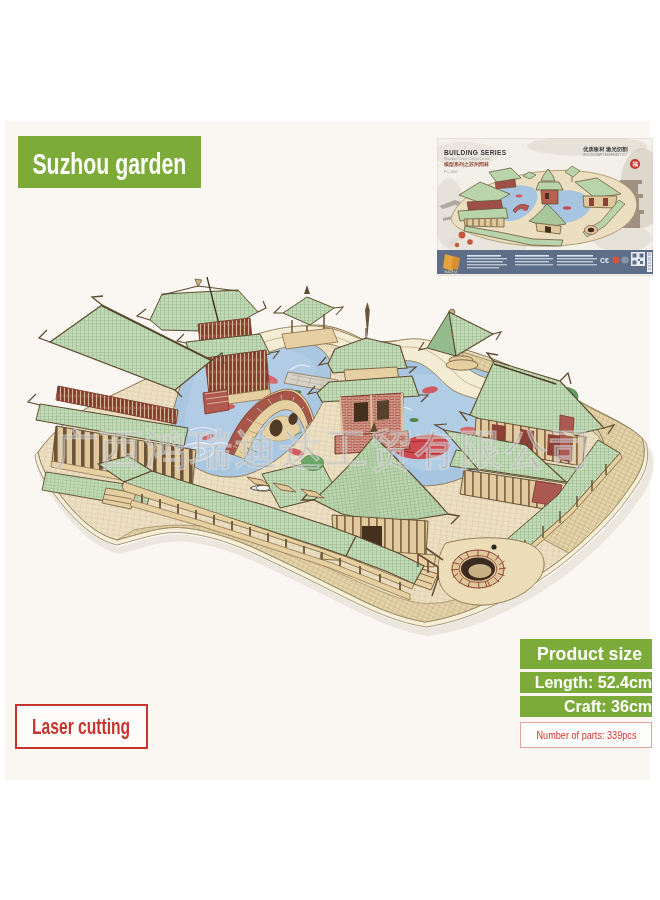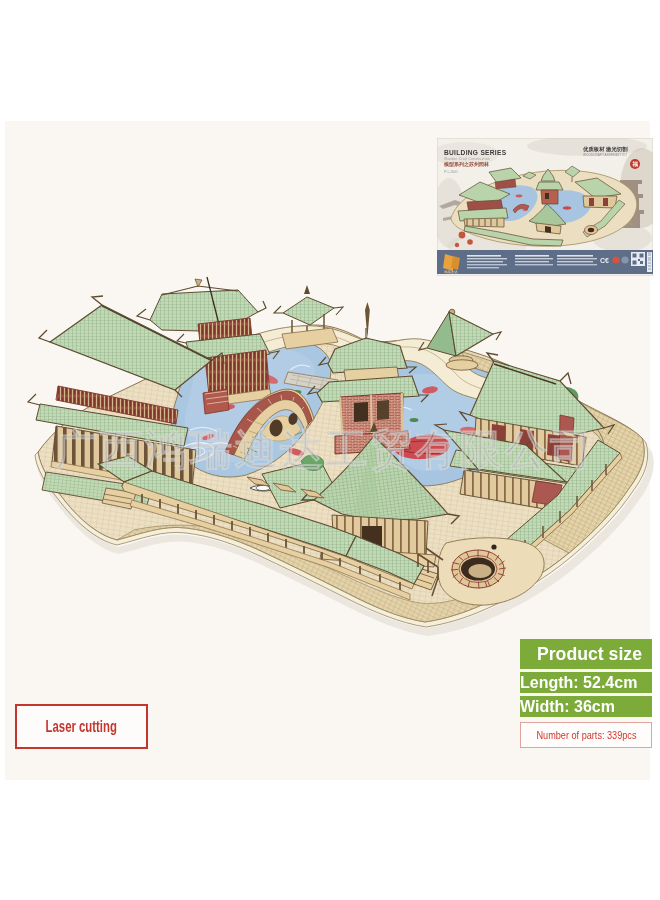--- a/index.html
+++ b/index.html
@@ -3,37 +3,40 @@
 <meta charset="utf-8">
 <style>
   html,body{margin:0;padding:0;background:#ffffff;}
   .page{position:relative;width:660px;height:900px;background:#ffffff;overflow:hidden;
         font-family:"Liberation Sans", sans-serif;}
   .photo{position:absolute;left:5px;top:121px;width:645px;height:659px;background:#faf7f3;}
   .tag-green{position:absolute;left:18px;top:136px;width:183px;height:52px;background:#7cab3a;
         color:#ffffff;font-weight:bold;font-size:30px;display:flex;align-items:center;justify-content:center;}
   .tag-green span{white-space:nowrap;transform:scaleX(0.71) translateY(2px);transform-origin:center;}
   .tag-red{position:absolute;left:15px;top:704px;width:129px;height:41px;background:#fdfcfa;
-        border:2px solid #c5352e;color:#c5352e;font-weight:bold;font-size:16px;display:flex;align-items:center;justify-content:center;}
+        border:2px solid #c5352e;color:#c5352e;font-weight:bold;font-size:22px;display:flex;align-items:center;justify-content:center;}
   .tag-red span{white-space:nowrap;transform:scaleX(0.71);transform-origin:center;}
   .ps{position:absolute;left:520px;top:639px;width:132px;}
   .ps .hd{height:30px;background:#7cab3a;color:#fff;font-weight:bold;font-size:19px;display:flex;align-items:center;justify-content:center;padding-left:6px;}
   .ps .hd span{white-space:nowrap;transform:scaleX(0.93);transform-origin:center;}
-  .ps .row{margin-top:3px;height:21px;background:#7cab3a;color:#fff;font-weight:bold;font-size:16px;line-height:21px;text-align:left;}
+  .ps .row{margin-top:3px;height:21px;background:#7cab3a;color:#fff;font-weight:bold;font-size:16px;line-height:21px;text-align:right;}
   .ps .num{margin-top:5px;height:24px;background:#fffdfc;border:1px solid #dfa49c;color:#d0372e;
         font-weight:normal;font-size:10.5px;display:flex;align-items:center;justify-content:center;}
   .ps .num span{white-space:nowrap;transform:scaleX(0.87);transform-origin:center;}
   .pbox{position:absolute;left:437px;top:138px;width:216px;height:138px;background:#f4f2ee;}
 </style>
 </head>
 <body>
 <div class="page">
 
   <div class="photo"></div>
 
+  <div class="tag-green">
+      <span>Suzhou garden</span>
+    </div>
 
   <div class="pbox">
     <svg width="216" height="138" viewBox="0 0 216 138">
 
       <rect x="0" y="0" width="216" height="138" fill="#f3f0ea" stroke="#d8d2c8" stroke-width="1"></rect>
 
       <g>
         <ellipse cx="28" cy="16" rx="34" ry="12" fill="#d9d4cc" opacity="0.35"></ellipse>
         <ellipse cx="150" cy="8" rx="60" ry="10" fill="#cfc9be" opacity="0.35"></ellipse>
         <ellipse cx="205" cy="50" rx="22" ry="40" fill="#cabfae" opacity="0.5"></ellipse>
@@ -493,20 +496,20 @@
     </div>
 
   <div class="ps">
 
     <div class="hd">
         <span>Product size</span>
       </div>
 
     <div class="row">Length: 52.4cm</div>
 
-    <div class="row">Width: 36cm</div>
+    <div class="row">Craft: 36cm</div>
 
 
     <div class="num">
         <span>Number of parts: 339pcs</span>
       </div>
   </div>
 </div>
 
 </body></html>

